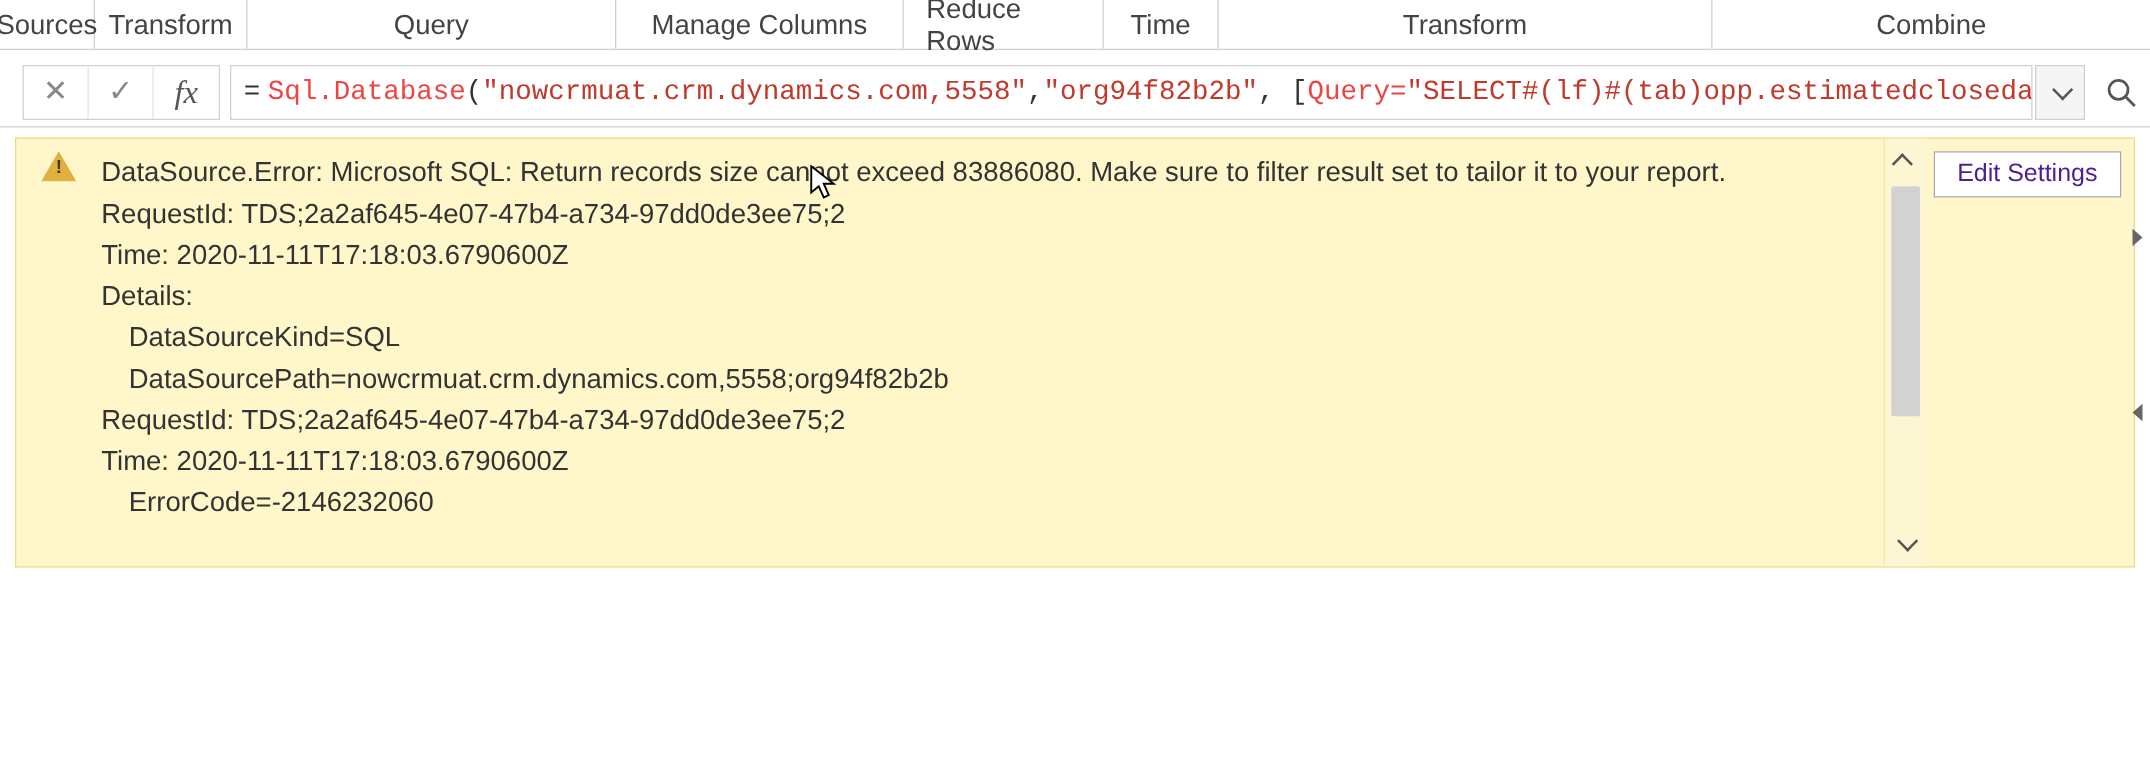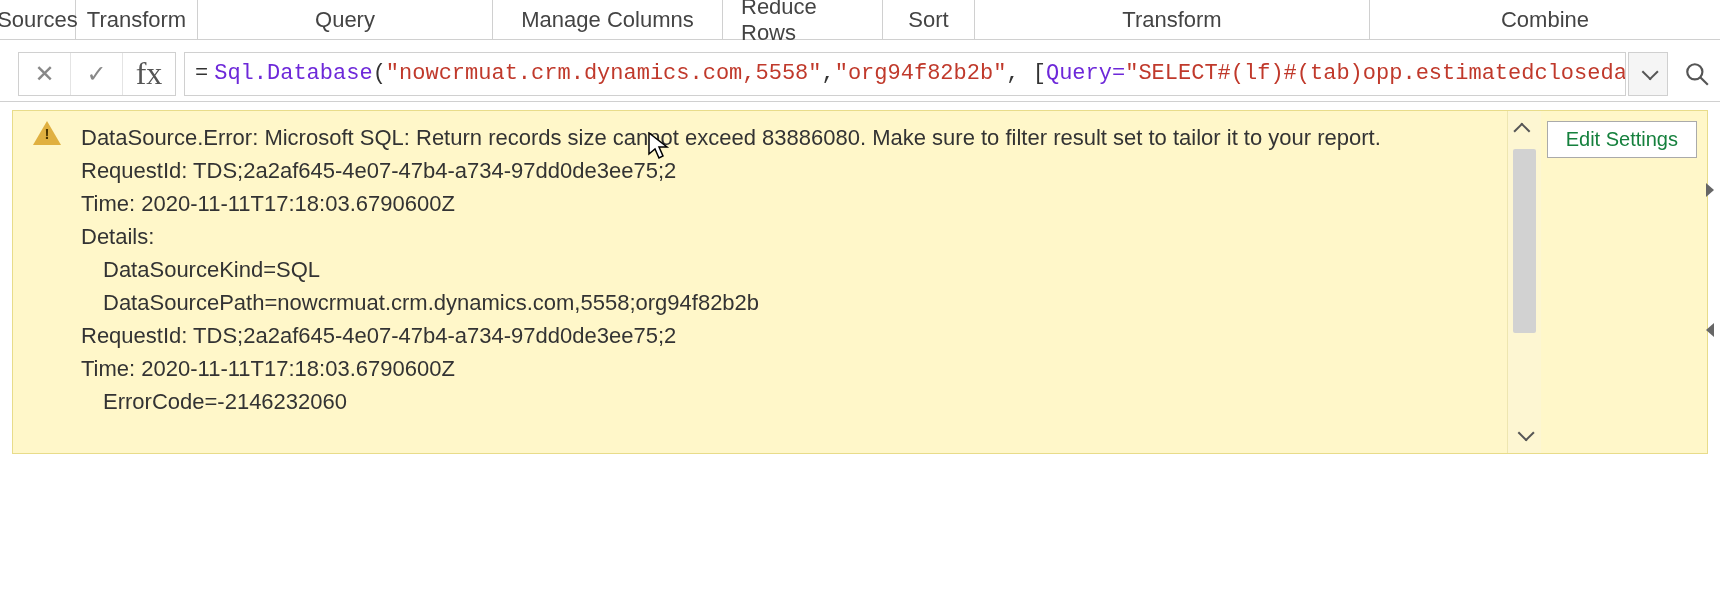--- a/index.html
+++ b/index.html
@@ -61,42 +61,43 @@
       width: 52px;
       height: 100%;
       display: flex;
       align-items: center;
       justify-content: center;
       border-right: 1px solid #e4e4e4;
       color: #888;
       font-size: 24px;
     }
     .fb-btn.fx {
+      font-style: italic;
       font-family: Georgia, serif;
       color: #555;
-      font-size: 32px;
+      font-size: 26px;
       border-right: none;
     }
     .formula-input-wrap {
       flex: 1;
       display: flex;
       align-items: center;
       border: 1px solid #d0d0d0;
       height: 44px;
       margin-left: 8px;
       margin-right: 2px;
       padding: 0 10px;
       position: relative;
       font-family: Consolas, "Courier New", monospace;
       font-size: 22px;
       white-space: nowrap;
       overflow: hidden;
     }
     .formula-input-wrap .eq { color: #333; margin-right: 6px; }
-    .tok-fn { color: #6d28d9; }
+    .tok-fn { color: #ef4444; }
     .tok-str { color: #c0392b; }
     .tok-punc { color: #333; }
     .formula-dd {
       width: 40px;
       height: 44px;
       border: 1px solid #d0d0d0;
       background: #f5f5f5;
       display: flex;
       align-items: center;
       justify-content: center;
@@ -179,21 +180,21 @@
       right: 5px;
       background: #d2d2d2;
       border-radius: 2px;
     }
 
     .edit-settings-btn {
       background: #fff;
       border: 1px solid #aaa;
       padding: 6px 18px;
       font-size: 20px;
-      color: #15803d;
+      color: #4c1d95;
       margin: 10px 10px 0 6px;
       align-self: flex-start;
       white-space: nowrap;
     }
 
     .side-arrows {
       position: absolute;
       right: 0;
       top: 120px;
       width: 20px;
@@ -226,21 +227,21 @@
   </style>
 </head>
 <body>
 
 <div class="ribbon">
   <div class="ribbon-group sources">Sources</div>
   <div class="ribbon-group parameters">Transform</div>
   <div class="ribbon-group query">Query</div>
   <div class="ribbon-group manage">Manage Columns</div>
   <div class="ribbon-group reduce">Reduce Rows</div>
-  <div class="ribbon-group sort">Sort</div>
+  <div class="ribbon-group sort">Time</div>
   <div class="ribbon-group transform">Transform</div>
   <div class="ribbon-group combine">Combine</div>
 </div>
 
 <div class="formula-bar">
   <div class="fb-left">
     <div class="fb-btn">✕</div>
     <div class="fb-btn">✓</div>
     <div class="fb-btn fx">fx</div>
   </div>

